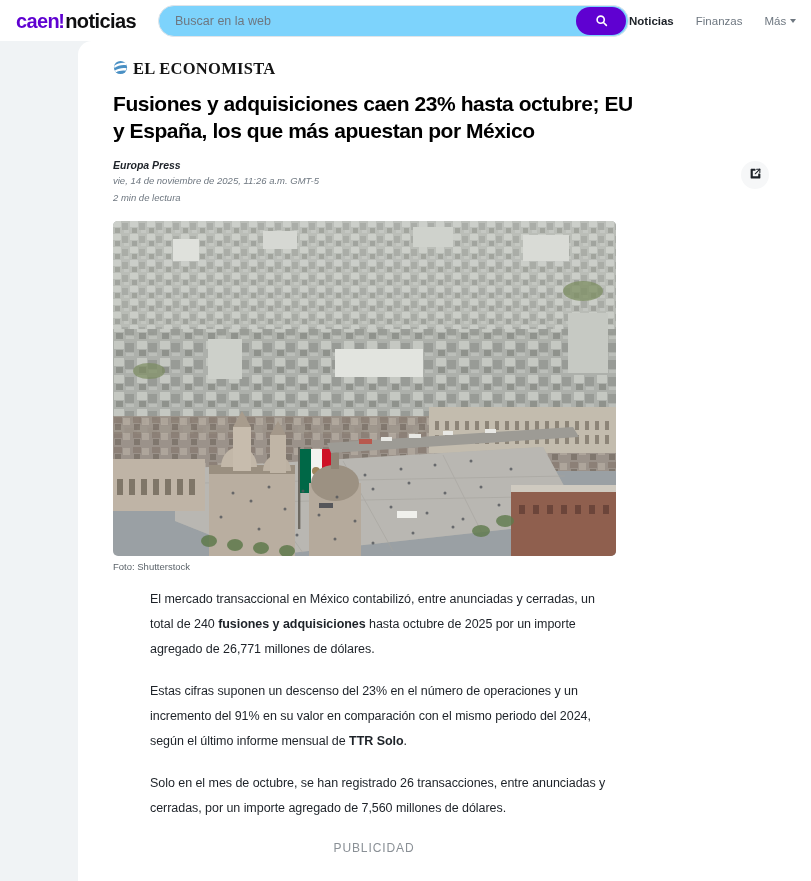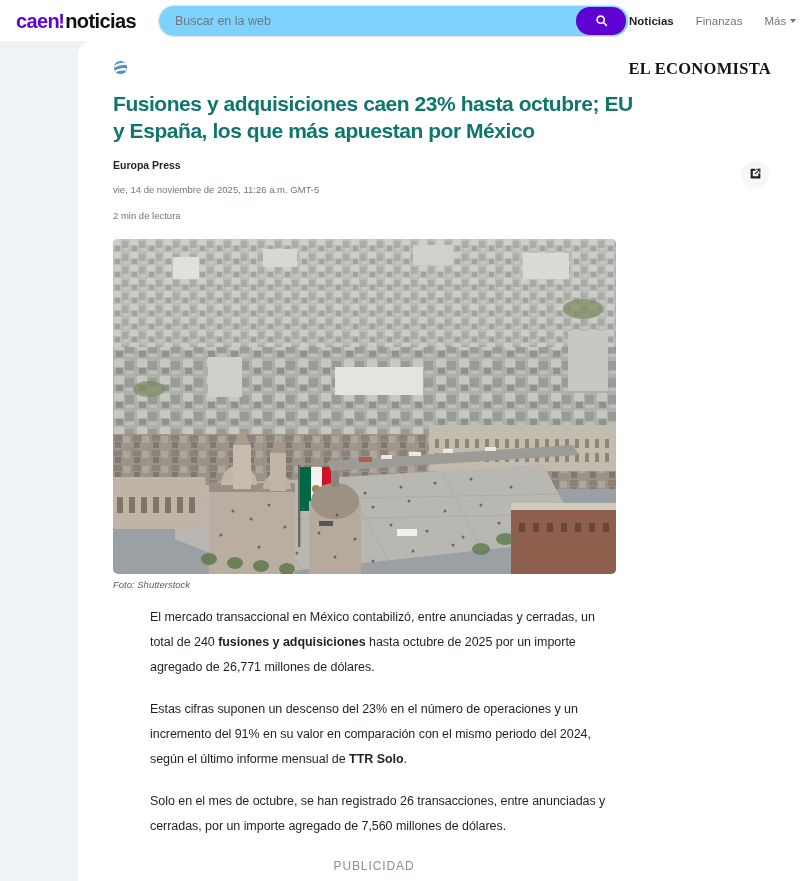--- a/index.html
+++ b/index.html
@@ -145,53 +145,52 @@
   }
 
   .article-inner {
     padding: 18px 40px 0 35px;
   }
 
   
   .provider {
     display: flex;
     align-items: center;
-    gap: 22px;
+    gap: 5px;
     margin-bottom: 12px;
-    justify-content: space-between;
   }
   .provider-logo { flex: 0 0 auto; display: block; }
   .provider-name {
     font-family: "Liberation Serif", serif;
     font-size: 16.5px;
     font-weight: 700;
     letter-spacing: 0.3px;
     color: #141414;
     white-space: nowrap;
   }
 
   
   .headline {
     font-size: 21px;
     line-height: 1.28;
     font-weight: 700;
     letter-spacing: -0.45px;
-    color: #0f766e;
+    color: #000000;
     max-width: 520px;
     margin-bottom: 14px;
   }
 
   
   .byline-row {
     display: flex;
     align-items: flex-start;
     justify-content: space-between;
     margin-bottom: 16px;
   }
-  .byline { display: flex; flex-direction: column; gap: 13px; }
+  .byline { display: flex; flex-direction: column; gap: 4px; font-style: italic; }
   .byline-author {
     font-size: 10.5px;
     font-weight: 700;
     color: #1d2228;
     line-height: 1.2;
   }
   .byline-date, .byline-read {
     font-size: 9.5px;
     color: #6e7780;
     line-height: 1.35;
@@ -203,21 +202,21 @@
     border: none;
     display: flex;
     align-items: center;
     justify-content: center;
     cursor: pointer;
     margin-top: 2px;
     margin-right: 2px;
   }
 
   
-  .hero-figure { margin: 0 0 4px 0; width: 503px; font-style: italic; }
+  .hero-figure { margin: 0 0 4px 0; width: 503px; }
   .hero-image {
     width: 503px;
     height: 335px;
     border-radius: 5px;
     display: block;
     overflow: hidden;
     position: relative;
     background: #9aa0a4;
   }
   .hero-image svg { display: block; width: 100%; height: 100%; }

